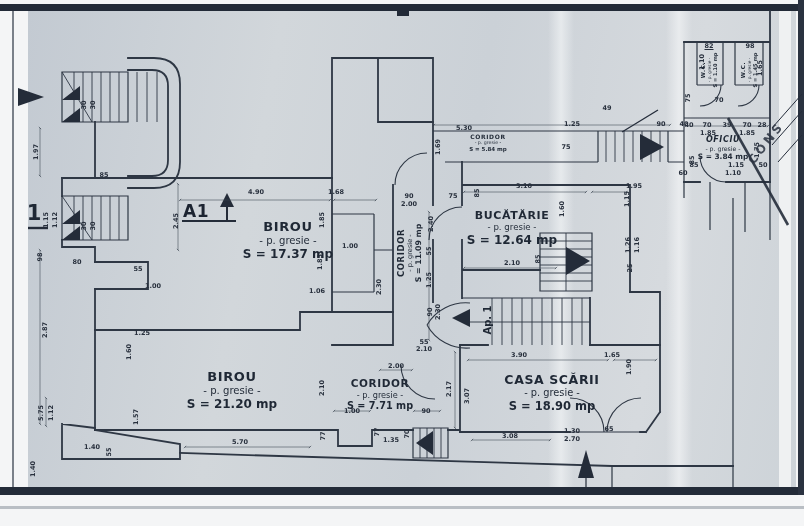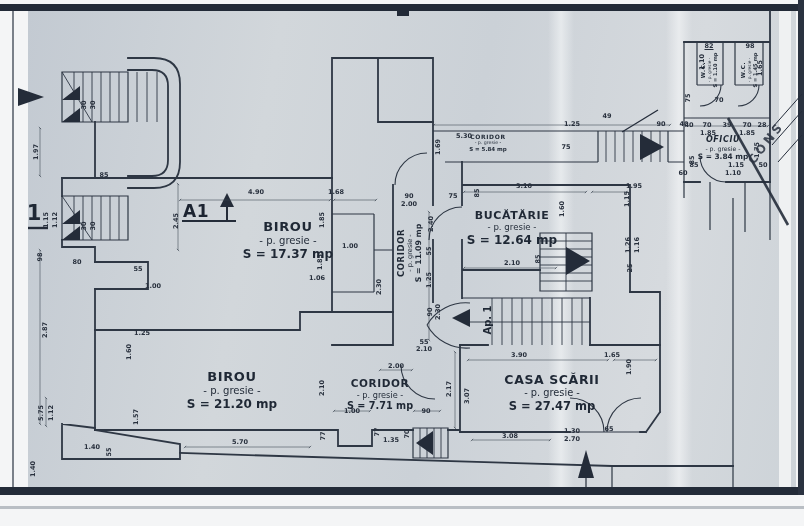--- a/index.html
+++ b/index.html
@@ -188,21 +188,21 @@
         <span class="rl-area" style="font-size: 12px;">S = 21.20 mp</span>
       </div>
       <div class="room-label" style="left: 380px; top: 394px;">
         <span class="rl-name" style="font-size: 10.5px;">CORIDOR</span>
         <span class="rl-finish" style="font-size: 8.2px;">- p. gresie -</span>
         <span class="rl-area" style="font-size: 9.7px;">S = 7.71 mp</span>
       </div>
       <div class="room-label" style="left: 552px; top: 393px;">
         <span class="rl-name" style="font-size: 12.5px;">CASA SCĂRII</span>
         <span class="rl-finish" style="font-size: 9.8px;">- p. gresie -</span>
-        <span class="rl-area" style="font-size: 11.5px;">S = 27.47 mp</span>
+        <span class="rl-area" style="font-size: 11.5px;">S = 18.90 mp</span>
       </div>
       <div class="room-label" style="left: 723px; top: 148px;">
         <span class="rl-name" style="font-size: 8px; font-style: italic;">OFICIU</span>
         <span class="rl-finish" style="font-size: 6.2px;">- p. gresie -</span>
         <span class="rl-area" style="font-size: 7.4px;">S = 3.84 mp</span>
       </div>
       <div class="room-label" style="left: 488px; top: 143px;">
         <span class="rl-name" style="font-size: 6px;">CORIDOR</span>
         <span class="rl-finish" style="font-size: 4.7px;">- p. gresie -</span>
         <span class="rl-area" style="font-size: 5.5px;">S = 5.84 mp</span>
@@ -237,46 +237,46 @@
       <span class="dim v" style="left: 51px; top: 413px;">1.12</span>
       <span class="dim" style="left: 92px; top: 447px;">1.40</span>
       <span class="dim v" style="left: 109px; top: 452px;">55</span>
       <span class="dim v" style="left: 33px; top: 469px;">1.40</span>
       <span class="dim" style="left: 256px; top: 192px;">4.90</span>
       <span class="dim" style="left: 336px; top: 192px;">1.68</span>
       <span class="dim v" style="left: 176px; top: 221px;">2.45</span>
       <span class="dim v" style="left: 322px; top: 220px;">1.85</span>
       <span class="dim" style="left: 350px; top: 246px;">1.00</span>
       <span class="dim v" style="left: 320px; top: 262px;">1.85</span>
-      <span class="dim" style="left: 317px; top: 278px;">1.06</span>
+      <span class="dim" style="left: 317px; top: 291px;">1.06</span>
       <span class="dim v" style="left: 379px; top: 287px;">2.30</span>
       <span class="dim" style="left: 409px; top: 196px;">90</span>
       <span class="dim" style="left: 409px; top: 204px;">2.00</span>
       <span class="dim v" style="left: 431px; top: 224px;">2.40</span>
       <span class="dim v" style="left: 429px; top: 251px;">55</span>
       <span class="dim v" style="left: 429px; top: 280px;">1.25</span>
       <span class="dim v" style="left: 430px; top: 312px;">90</span>
       <span class="dim v" style="left: 438px; top: 312px;">2.30</span>
       <span class="dim" style="left: 424px; top: 342px;">55</span>
       <span class="dim" style="left: 424px; top: 349px;">2.10</span>
-      <span class="dim" style="left: 464px; top: 136px; text-align: right;">5.30</span>
+      <span class="dim" style="left: 464px; top: 128px; text-align: right;">5.30</span>
       <span class="dim v" style="left: 438px; top: 147px;">1.69</span>
       <span class="dim" style="left: 453px; top: 196px;">75</span>
       <span class="dim" style="left: 524px; top: 186px;">3.10</span>
       <span class="dim" style="left: 610px; top: 186px; margin-left: 24px;">1.95</span>
       <span class="dim v" style="left: 477px; top: 193px;">85</span>
       <span class="dim v" style="left: 627px; top: 199px;">1.15</span>
       <span class="dim v" style="left: 562px; top: 209px;">1.60</span>
       <span class="dim" style="left: 512px; top: 263px;">2.10</span>
       <span class="dim v" style="left: 538px; top: 259px;">85</span>
       <span class="dim v" style="left: 628px; top: 245px;">1.26</span>
       <span class="dim v" style="left: 637px; top: 245px;">1.16</span>
       <span class="dim v" style="left: 630px; top: 268px;">25</span>
       <span class="dim" style="left: 572px; top: 124px;">1.25</span>
-      <span class="dim" style="left: 607px; top: 116px;">49</span>
+      <span class="dim" style="left: 607px; top: 108px;">49</span>
       <span class="dim" style="left: 661px; top: 124px;">90</span>
       <span class="dim" style="left: 684px; top: 124px;">40</span>
       <span class="dim" style="left: 566px; top: 147px;">75</span>
       <span class="dim v" style="left: 692px; top: 160px;">85</span>
       <span class="dim" style="left: 683px; top: 173px;">60</span>
       <span class="dim" style="left: 709px; top: 46px; text-decoration: underline;">82</span>
       <span class="dim" style="left: 750px; top: 46px;">98</span>
       <span class="dim v" style="left: 702px; top: 62px;">1.10</span>
       <span class="dim v" style="left: 760px; top: 68px;">1.65</span>
       <span class="dim v" style="left: 688px; top: 98px;">75</span>

